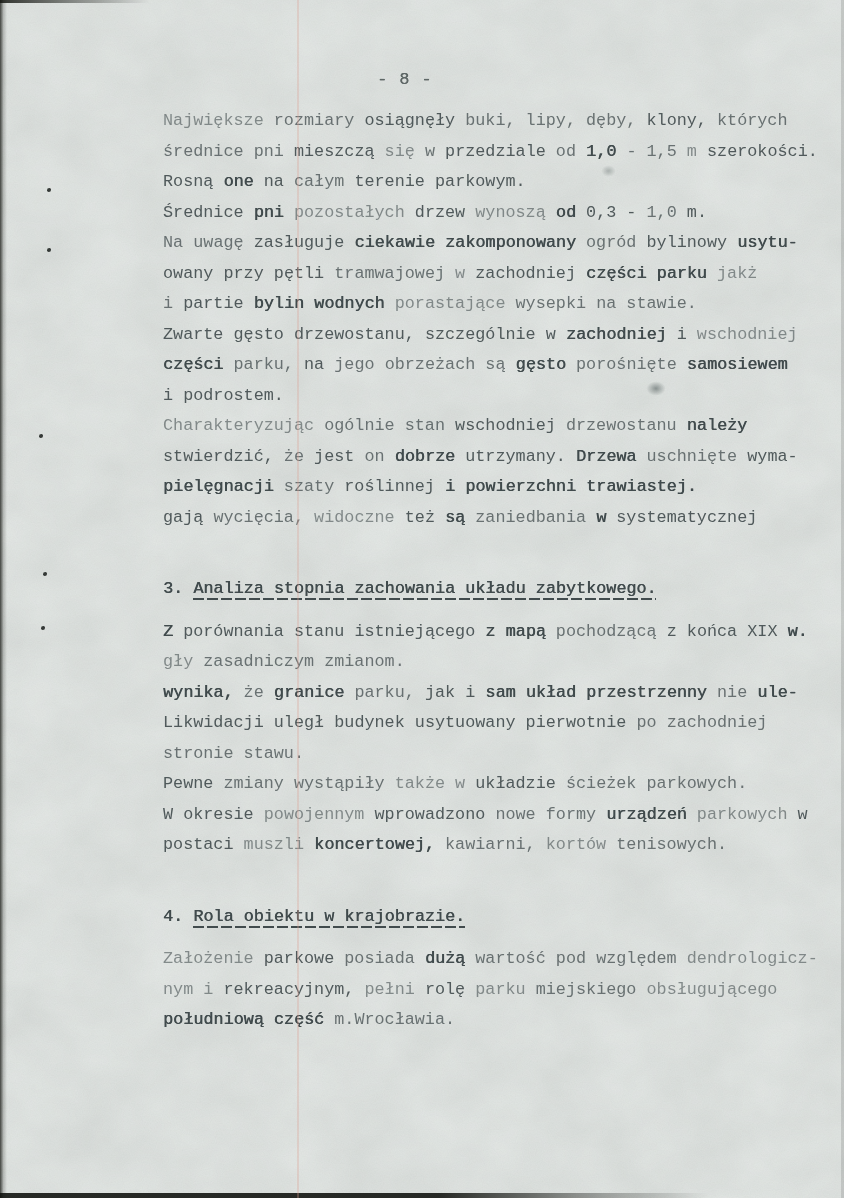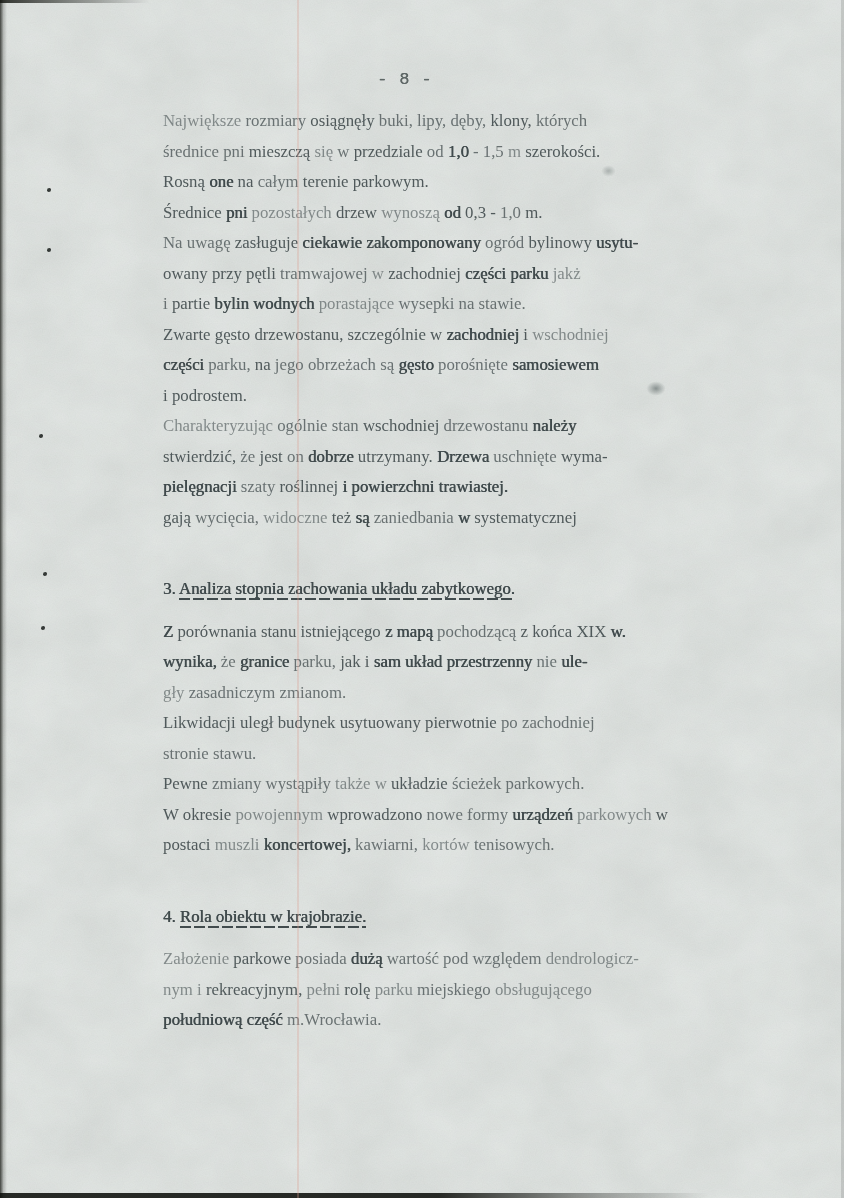--- a/index.html
+++ b/index.html
@@ -26,21 +26,21 @@
     background:rgba(24,28,26,.85);pointer-events:none;}
   .page-number{
     position:absolute;z-index:2;left:377px;top:70px;
     font-size:16.8px;letter-spacing:1px;color:#495352;opacity:.85;
     text-shadow:.4px 0 0 currentColor;filter:blur(.25px);
   }
   .text-block{
     position:absolute;z-index:2;left:163px;top:106px;right:14px;
     font-size:16.8px;filter:blur(.25px);
   }
-  .line{height:30.5px;line-height:30.5px;white-space:pre;font-family:Liberation Serif, serif;}
+  .line{height:30.5px;line-height:30.5px;white-space:pre;}
   .heading{margin-top:41px;margin-bottom:12px;text-shadow:.45px 0 0 currentColor;}
   .h-text{
     padding-bottom:3px;
     background-image:repeating-linear-gradient(90deg,currentColor 0 11px,rgba(0,0,0,0) 11px 14px);
     background-size:100% 2.4px;background-position:0 97%;background-repeat:no-repeat;text-align:right;
   }
   .w0{opacity:.58}
   .w1{opacity:.74}
   .w2{opacity:.9}
   .w3{opacity:1;text-shadow:.5px 0 0 currentColor}
@@ -97,22 +97,22 @@
       <div class="line"><span class="w1">i</span> <span class="w2">partie</span> <span class="w3">bylin</span> <span class="w3">wodnych</span> <span class="w0">porastające</span> <span class="w1">wysepki</span> <span class="w1">na</span> <span class="w1">stawie.</span> </div>
       <div class="line"><span class="w2">Zwarte</span> <span class="w2">gęsto</span> <span class="w2">drzewostanu,</span> <span class="w2">szczególnie</span> <span class="w2">w</span> <span class="w3">zachodniej</span> <span class="w2">i</span> <span class="w0">wschodniej</span> </div>
       <div class="line"><span class="w3">części</span> <span class="w1">parku,</span> <span class="w2">na</span> <span class="w1">jego</span> <span class="w1">obrzeżach</span> <span class="w1">są</span> <span class="w3">gęsto</span> <span class="w1">porośnięte</span> <span class="w3">samosiewem</span> </div>
       <div class="line"><span class="w2">i</span> <span class="w2">podrostem.</span> </div>
       <div class="line"><span class="w0">Charakteryzując</span> <span class="w1">ogólnie</span> <span class="w1">stan</span> <span class="w2">wschodniej</span> <span class="w1">drzewostanu</span> <span class="w3">należy</span> </div>
       <div class="line"><span class="w2">stwierdzić,</span> <span class="w1">że</span> <span class="w2">jest</span> <span class="w1">on</span> <span class="w3">dobrze</span> <span class="w2">utrzymany.</span> <span class="w3">Drzewa</span> <span class="w1">uschnięte</span> <span class="w2">wyma-</span> </div>
       <div class="line"><span class="w3">pielęgnacji</span> <span class="w1">szaty</span> <span class="w2">roślinnej</span> <span class="w3">i</span> <span class="w3">powierzchni</span> <span class="w3">trawiastej.</span> </div>
       <div class="line"><span class="w2">gają</span> <span class="w1">wycięcia,</span> <span class="w0">widoczne</span> <span class="w2">też</span> <span class="w3">są</span> <span class="w1">zaniedbania</span> <span class="w3">w</span> <span class="w2">systematycznej</span> </div>
       <div class="line heading"><span>3. </span><span class="h-text">Analiza stopnia zachowania układu zabytkowego.</span></div>
       <div class="line"><span class="w3">Z</span> <span class="w2">porównania</span> <span class="w2">stanu</span> <span class="w2">istniejącego</span> <span class="w3">z</span> <span class="w3">mapą</span> <span class="w1">pochodzącą</span> <span class="w2">z</span> <span class="w2">końca</span> <span class="w2">XIX</span> <span class="w3">w.</span> </div>
+      <div class="line"><span class="w0">gły</span> <span class="w1">zasadniczym</span> <span class="w1">zmianom.</span> </div>
       <div class="line"><span class="w3">wynika,</span> <span class="w1">że</span> <span class="w3">granice</span> <span class="w1">parku,</span> <span class="w2">jak</span> <span class="w2">i</span> <span class="w3">sam</span> <span class="w3">układ</span> <span class="w3">przestrzenny</span> <span class="w1">nie</span> <span class="w3">ule-</span> </div>
-      <div class="line"><span class="w0">gły</span> <span class="w1">zasadniczym</span> <span class="w1">zmianom.</span> </div>
       <div class="line"><span class="w2">Likwidacji</span> <span class="w2">uległ</span> <span class="w2">budynek</span> <span class="w2">usytuowany</span> <span class="w2">pierwotnie</span> <span class="w1">po</span> <span class="w1">zachodniej</span> </div>
       <div class="line"><span class="w1">stronie</span> <span class="w1">stawu.</span> </div>
       <div class="line"><span class="w2">Pewne</span> <span class="w1">zmiany</span> <span class="w1">wystąpiły</span> <span class="w0">także</span> <span class="w0">w</span> <span class="w2">układzie</span> <span class="w1">ścieżek</span> <span class="w1">parkowych.</span> </div>
       <div class="line"><span class="w2">W</span> <span class="w2">okresie</span> <span class="w0">powojennym</span> <span class="w2">wprowadzono</span> <span class="w1">nowe</span> <span class="w1">formy</span> <span class="w3">urządzeń</span> <span class="w0">parkowych</span> <span class="w2">w</span> </div>
       <div class="line"><span class="w2">postaci</span> <span class="w0">muszli</span> <span class="w3">koncertowej,</span> <span class="w1">kawiarni,</span> <span class="w0">kortów</span> <span class="w1">tenisowych.</span> </div>
       <div class="line heading"><span>4. </span><span class="h-text">Rola obiektu w krajobrazie.</span></div>
       <div class="line"><span class="w0">Założenie</span> <span class="w2">parkowe</span> <span class="w1">posiada</span> <span class="w3">dużą</span> <span class="w1">wartość</span> <span class="w1">pod</span> <span class="w1">względem</span> <span class="w0">dendrologicz-</span> </div>
       <div class="line"><span class="w0">nym</span> <span class="w0">i</span> <span class="w2">rekreacyjnym,</span> <span class="w0">pełni</span> <span class="w2">rolę</span> <span class="w0">parku</span> <span class="w1">miejskiego</span> <span class="w0">obsługującego</span> </div>
       <div class="line"><span class="w3">południową</span> <span class="w3">część</span> <span class="w1">m.Wrocławia.</span> </div>
     </div>

